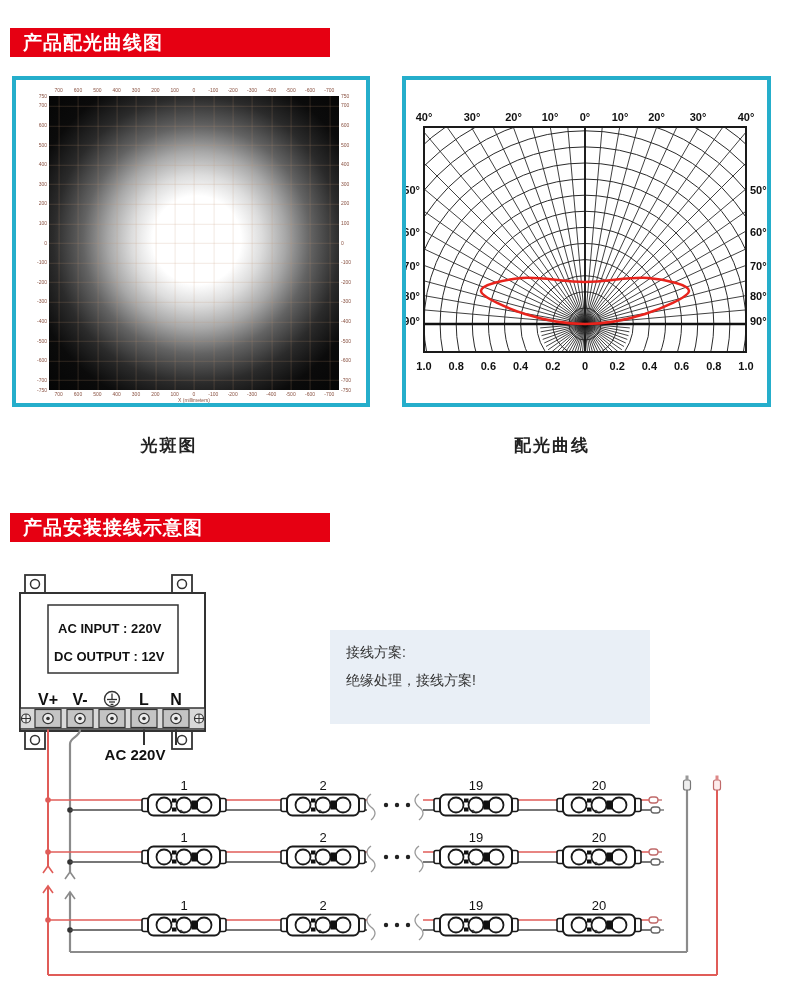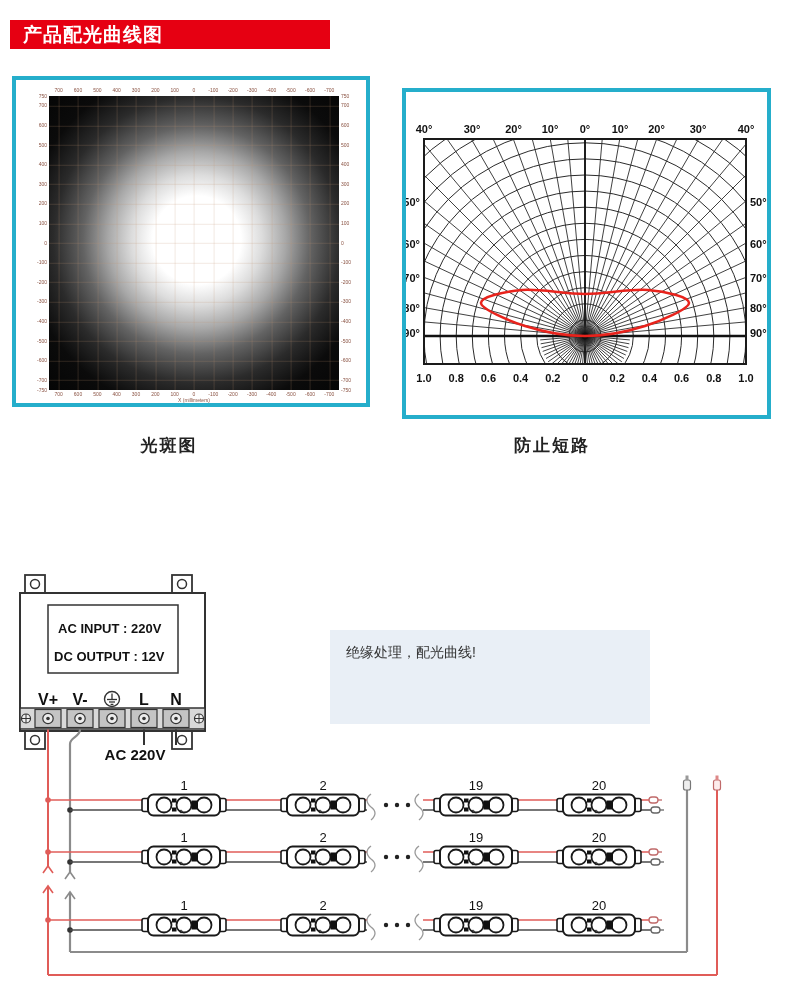--- a/index.html
+++ b/index.html
@@ -1,25 +1,25 @@
 <!DOCTYPE html>
 <html><head>
 <meta charset="utf-8">
 <style>
   html,body{margin:0;padding:0;background:#fff;}
   .page{position:relative;width:790px;height:1007px;background:#fff;overflow:hidden;
         font-family:"Liberation Sans","DejaVu Sans",sans-serif;}
   .banner{position:absolute;left:10px;width:320px;height:29px;background:#e60012;
           color:#fff;font-size:19px;font-weight:bold;line-height:29px;letter-spacing:1px;}
   .banner span{padding-left:13px;}
-  #banner1{top:20px;}
+  #banner1{top:28px;}
   #banner2{top:513px;}
   .chart-frame{position:absolute;top:76px;border:4px solid #25aecb;background:#fff;}
   #spotFrame{left:12px;width:350px;height:323px;}
-  #polarFrame{left:402px;width:361px;height:323px;margin-top:12px;}
+  #polarFrame{left:402px;width:361px;height:323px;}
   .spot-inner{position:relative;width:350px;height:323px;}
   .spot-plot{position:absolute;left:33px;top:16px;width:290px;height:294px;
      background:radial-gradient(circle at 51% 49%, #ffffff 0%, #ffffff 21%, #dcdcdc 31%,
        #a8a8a8 42%, #636363 54%, #2b2b2b 68%, #0b0b0b 82%, #050505 100%);}
   .spot-grid{position:absolute;left:0;top:0;right:0;bottom:0;
      background-image:
        repeating-linear-gradient(to right, rgba(190,145,110,.20) 0 1px, transparent 1px 19.33px),
        repeating-linear-gradient(to bottom, rgba(190,145,110,.20) 0 1px, transparent 1px 19.6px);
      background-position:9.6px 9.8px;}
   .tick{position:absolute;font-size:5px;line-height:5px;color:#8a5242;white-space:nowrap;}
@@ -250,25 +250,29 @@
         <text x="179" y="290" text-anchor="middle" font-size="11" font-weight="bold" fill="#111">0</text>
         <text x="211.2" y="290" text-anchor="middle" font-size="11" font-weight="bold" fill="#111">0.2</text>
         <text x="243.4" y="290" text-anchor="middle" font-size="11" font-weight="bold" fill="#111">0.4</text>
         <text x="275.6" y="290" text-anchor="middle" font-size="11" font-weight="bold" fill="#111">0.6</text>
         <text x="307.8" y="290" text-anchor="middle" font-size="11" font-weight="bold" fill="#111">0.8</text>
         <text x="340" y="290" text-anchor="middle" font-size="11" font-weight="bold" fill="#111">1.0</text>
       </svg>
   </div>
 
   <div class="caption" id="caption1">光斑图</div>
-  <div class="caption" id="caption2">防止短路</div>
-
+  <div class="caption" id="caption2">配光曲线</div>
+
+  <div class="banner" id="banner2">
+    <span>产品安装接线示意图</span>
+  </div>
 
   <div class="note-box">
-    <div>绝缘处理，配光曲线!</div>
+    <div>接线方案:</div>
+    <div>绝缘处理，接线方案!</div>
   </div>
 
   <svg id="wiringSvg" width="790" height="447" viewBox="0 560 790 447">
       <g>
         <rect x="25" y="575" width="20" height="18" fill="#fff" stroke="#333" stroke-width="1.8"></rect>
         <circle cx="35" cy="584" r="4.5" fill="#fff" stroke="#333" stroke-width="1.5"></circle>
         <rect x="172" y="575" width="20" height="18" fill="#fff" stroke="#333" stroke-width="1.8"></rect>
         <circle cx="182" cy="584" r="4.5" fill="#fff" stroke="#333" stroke-width="1.5"></circle>
         <rect x="25" y="731" width="20" height="18" fill="#fff" stroke="#333" stroke-width="1.8"></rect>
         <circle cx="35" cy="740" r="4.5" fill="#fff" stroke="#333" stroke-width="1.5"></circle>

